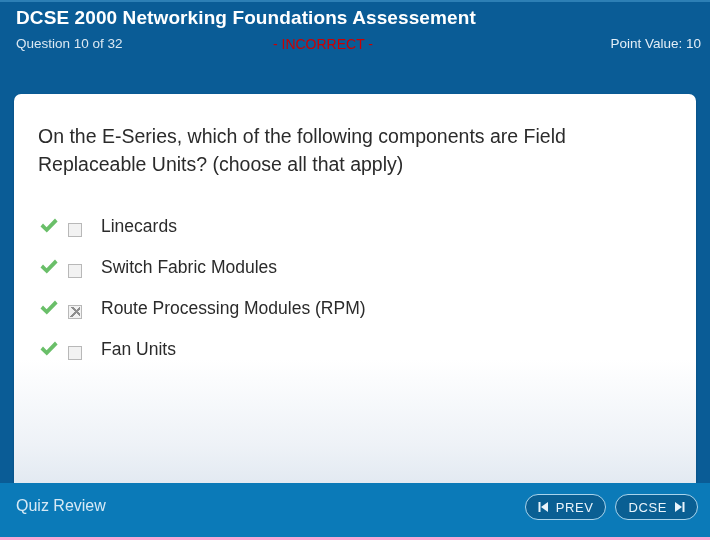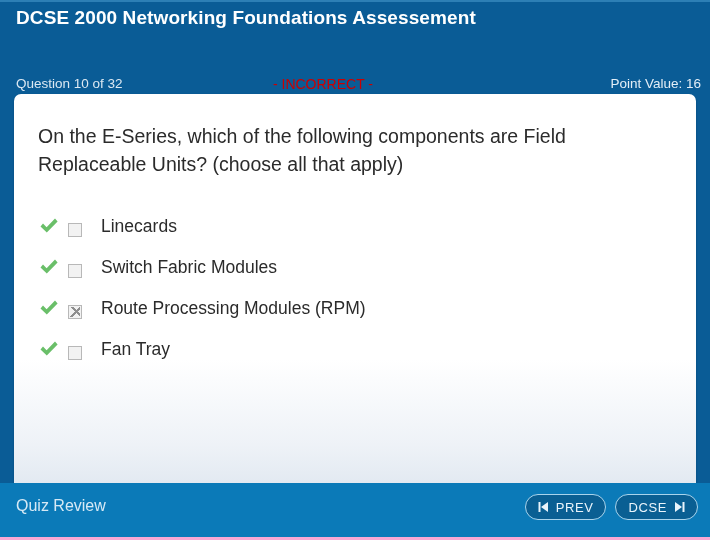--- a/index.html
+++ b/index.html
@@ -42,21 +42,20 @@
     letter-spacing: 0.1px;
     white-space: nowrap;
   }
   .header-sub {
     position: absolute;
     top: 34px;
     height: 18px;
     font-size: 13.5px;
     color: #dbe8f2;
     white-space: nowrap;
-    margin-top: 40px;
   }
   .q-counter { left: 16px; }
   .verdict {
     left: 0;
     width: 646px;
     text-align: center;
     color: #cc0000;
     font-size: 14px;
   }
   .point-value {
@@ -184,21 +183,21 @@
 </style>
 </head>
 <body>
 
 <div class="app">
 
   <div class="header">
     <div class="header-title">DCSE 2000 Networking Foundations Assessement</div>
     <div class="header-sub q-counter">Question 10 of 32</div>
     <div class="header-sub verdict">- INCORRECT -</div>
-    <div class="header-sub point-value">Point Value:  16</div>
+    <div class="header-sub point-value">Point Value:  10</div>
   </div>
 
   <div class="panel">
     <div class="question-text">On the E-Series, which of the following components are Field Replaceable Units? (choose all that apply)</div>
 
     <div class="choices">
 
       <div class="choice-row">
         <span class="correct-mark">
           <svg width="22" height="22" viewBox="0 0 22 22" aria-hidden="true">
@@ -229,21 +228,21 @@
         <span class="choice-label">Route Processing Modules (RPM)</span>
       </div>
 
       <div class="choice-row">
         <span class="correct-mark">
           <svg width="22" height="22" viewBox="0 0 22 22" aria-hidden="true">
             <path d="M2.5 11.5 L5 8.6 L8.6 12.2 L17 3.6 L19.6 6.4 L8.8 17.4 Z" fill="#6abf69"></path>
           </svg>
         </span>
         <span class="checkbox"></span>
-        <span class="choice-label">Fan Tray</span>
+        <span class="choice-label">Fan Units</span>
       </div>
 
     </div>
   </div>
 
   <div class="footer">
     <div class="footer-label">Quiz Review</div>
     <div class="nav-buttons">
       <div class="nav-btn">
         <span class="glyph">

